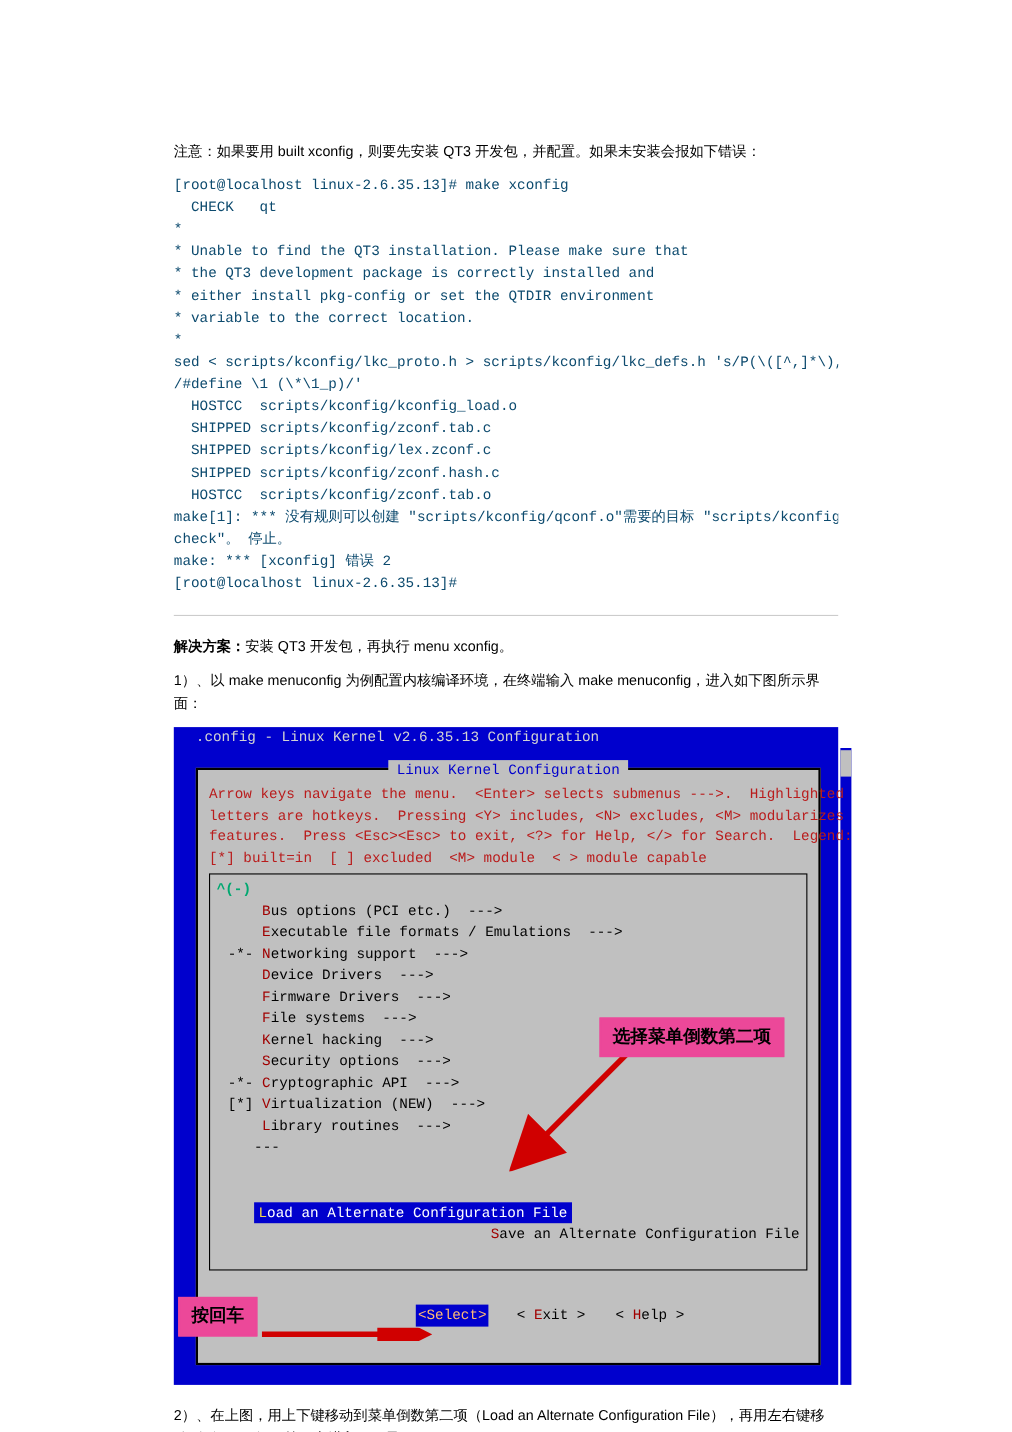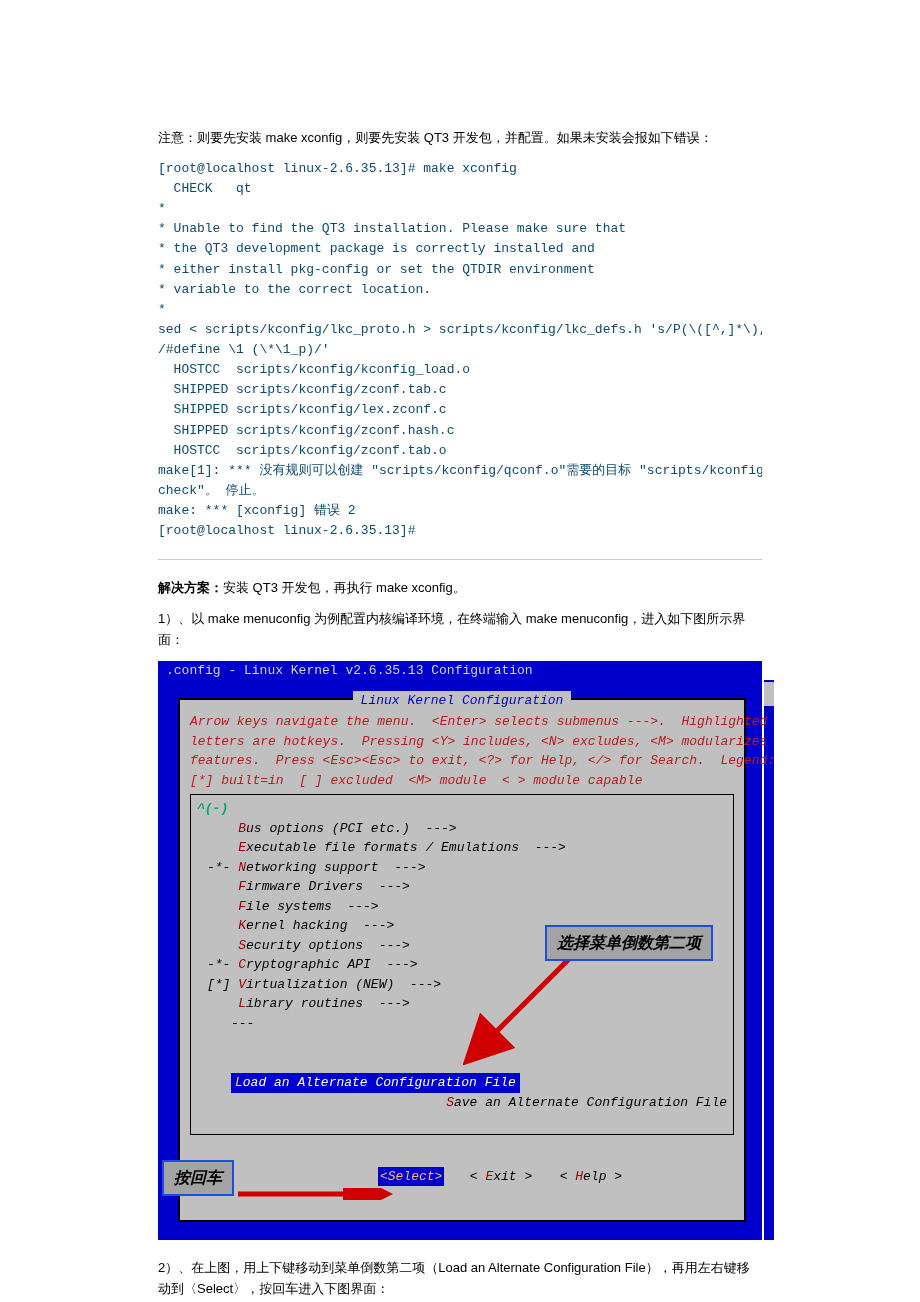--- a/index.html
+++ b/index.html
@@ -33,21 +33,21 @@
     margin: 10px 0 18px 0;
   }
   .menuconfig-wrap {
     margin: 6px 0 18px 0;
   }
   .menuconfig-titlebar {
     background: #0000cd;
     color: #d3d3d3;
     font-family: "Courier New", monospace;
     font-size: 13px;
-    padding: 2px 8px;
+    padding: 2px 20px;
     white-space: pre;
   }
   .menuconfig-outer {
     background: #0000cd;
     padding: 18px 16px 18px 20px;
   }
   .menuconfig-box {
     background: #c0c0c0;
     border: 2px solid #000;
     padding: 4px 10px 14px 10px;
@@ -94,22 +94,22 @@
     color:#000;
     white-space: pre;
   }
   .btn { display:inline-block; padding:0 2px; }
   .btn.sel { background:#0000cd; color:#fdba74; }
   .btn .hl { color:#a00000; }
 
   
   .callout {
     position: absolute;
-    background: #a3a3a3;
-    border: 2px solid #1d4ed8;
+    background: #ec4899;
+    border: 2px solid #ec4899;
     font-family: "Microsoft YaHei","SimSun",sans-serif;
     font-weight: bold;
     font-size: 16px;
     color: #000;
     padding: 4px 10px;
     z-index: 3;
   }
   .callout.right-call { right: 20px; top: 130px; }
   .callout.enter-call { left: -18px; bottom: 24px; }
   .arrow {
@@ -138,21 +138,21 @@
   .scrollbar .thumb {
     position:absolute; left:0; right:0;
     top:2px; height:24px;
     background:#c0c0c0;
   }
 </style>
 </head>
 <body>
 
 <div class="page">
-  <div class="para">注意：则要先安装 make xconfig，则要先安装 QT3 开发包，并配置。如果未安装会报如下错误：</div>
+  <div class="para">注意：如果要用 built xconfig，则要先安装 QT3 开发包，并配置。如果未安装会报如下错误：</div>
 
   <div class="terminal-error">[root@localhost linux-2.6.35.13]# make xconfig
   CHECK   qt
 *
 * Unable to find the QT3 installation. Please make sure that
 * the QT3 development package is correctly installed and
 * either install pkg-config or set the QTDIR environment
 * variable to the correct location.
 *
 sed &lt; scripts/kconfig/lkc_proto.h &gt; scripts/kconfig/lkc_defs.h 's/P(\([^,]*\),.*
@@ -163,28 +163,28 @@
   SHIPPED scripts/kconfig/zconf.hash.c
   HOSTCC  scripts/kconfig/zconf.tab.o
 make[1]: *** 没有规则可以创建 "scripts/kconfig/qconf.o"需要的目标 "scripts/kconfig/.tmp_qt
 check"。 停止。
 make: *** [xconfig] 错误 2
 [root@localhost linux-2.6.35.13]#</div>
 
   <div class="divider"></div>
 
   <div class="para">
-    <span class="bold">解决方案：</span><span>安装 QT3 开发包，再执行 make xconfig。</span>
+    <span class="bold">解决方案：</span><span>安装 QT3 开发包，再执行 menu xconfig。</span>
   </div>
 
   <div class="para">1）、以 make menuconfig 为例配置内核编译环境，在终端输入 make menuconfig，进入如下图所示界面：</div>
 
   <div class="menuconfig-wrap">
     <div class="menuconfig-titlebar">.config - Linux Kernel v2.6.35.13 Configuration</div>
-    <div class="menuconfig-outer" style="position:relative;font-style:italic;">
+    <div class="menuconfig-outer" style="position:relative;">
       <div class="scrollbar">
           <div class="thumb"></div>
         </div>
       <div class="menuconfig-box" style="position:relative;">
         <div class="box-title">Linux Kernel Configuration</div>
         <div class="instructions">Arrow keys navigate the menu.  &lt;Enter&gt; selects submenus ---&gt;.  Highlighted
 letters are hotkeys.  Pressing &lt;Y&gt; includes, &lt;N&gt; excludes, &lt;M&gt; modularizes
 features.  Press &lt;Esc&gt;&lt;Esc&gt; to exit, &lt;?&gt; for Help, &lt;/&gt; for Search.  Legend:
 [*] built=in  [ ] excluded  &lt;M&gt; module  &lt; &gt; module capable</div>
 
@@ -197,20 +197,21 @@
               </marker>
             </defs>
             <line x1="110" y1="0" x2="10" y2="100" stroke="#d00000" stroke-width="5" marker-end="url(#ah1)"></line>
           </svg>
 
           <div class="menu-line top-green">^(-)</div>
           <div id="menu-items">
               <div class="menu-line" style="margin-left: 10px;">&nbsp;&nbsp;&nbsp;&nbsp;<span class="hl">B</span>us options (PCI etc.)  ---&gt;</div>
               <div class="menu-line" style="margin-left: 10px;">&nbsp;&nbsp;&nbsp;&nbsp;<span class="hl">E</span>xecutable file formats / Emulations  ---&gt;</div>
               <div class="menu-line" style="margin-left: 10px;">-*-&nbsp;<span class="hl">N</span>etworking support  ---&gt;</div>
+              <div class="menu-line" style="margin-left: 10px;">&nbsp;&nbsp;&nbsp;&nbsp;<span class="hl">D</span>evice Drivers  ---&gt;</div>
               <div class="menu-line" style="margin-left: 10px;">&nbsp;&nbsp;&nbsp;&nbsp;<span class="hl">F</span>irmware Drivers  ---&gt;</div>
               <div class="menu-line" style="margin-left: 10px;">&nbsp;&nbsp;&nbsp;&nbsp;<span class="hl">F</span>ile systems  ---&gt;</div>
               <div class="menu-line" style="margin-left: 10px;">&nbsp;&nbsp;&nbsp;&nbsp;<span class="hl">K</span>ernel hacking  ---&gt;</div>
               <div class="menu-line" style="margin-left: 10px;">&nbsp;&nbsp;&nbsp;&nbsp;<span class="hl">S</span>ecurity options  ---&gt;</div>
               <div class="menu-line" style="margin-left: 10px;">-*-&nbsp;<span class="hl">C</span>ryptographic API  ---&gt;</div>
               <div class="menu-line" style="margin-left: 10px;">[*]&nbsp;<span class="hl">V</span>irtualization (NEW)  ---&gt;</div>
               <div class="menu-line" style="margin-left: 10px;">&nbsp;&nbsp;&nbsp;&nbsp;<span class="hl">L</span>ibrary routines  ---&gt;</div>
             </div>
           <div class="menu-line" style="margin-left:34px;">---</div>
           <div class="menu-line selected"><span class="hl">L</span><span>oad an Alternate Configuration File</span></div>

